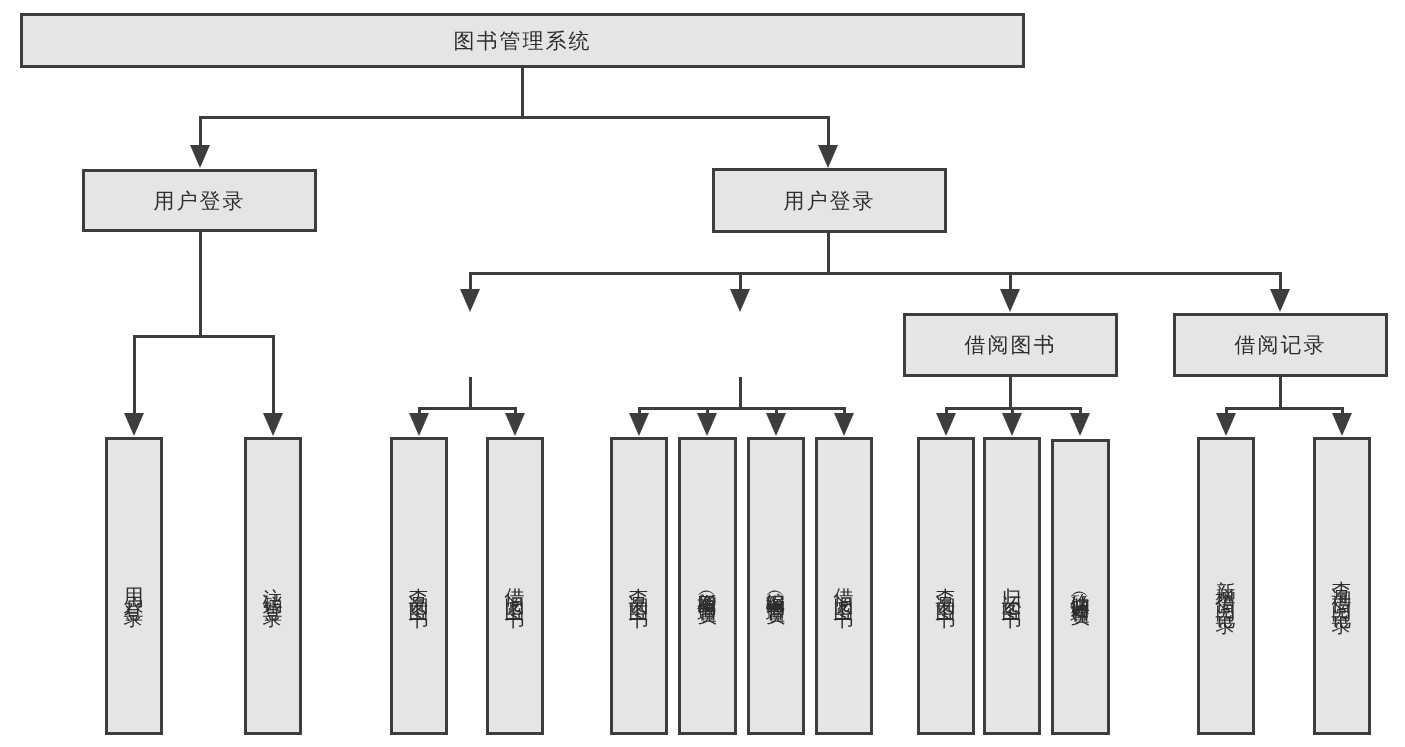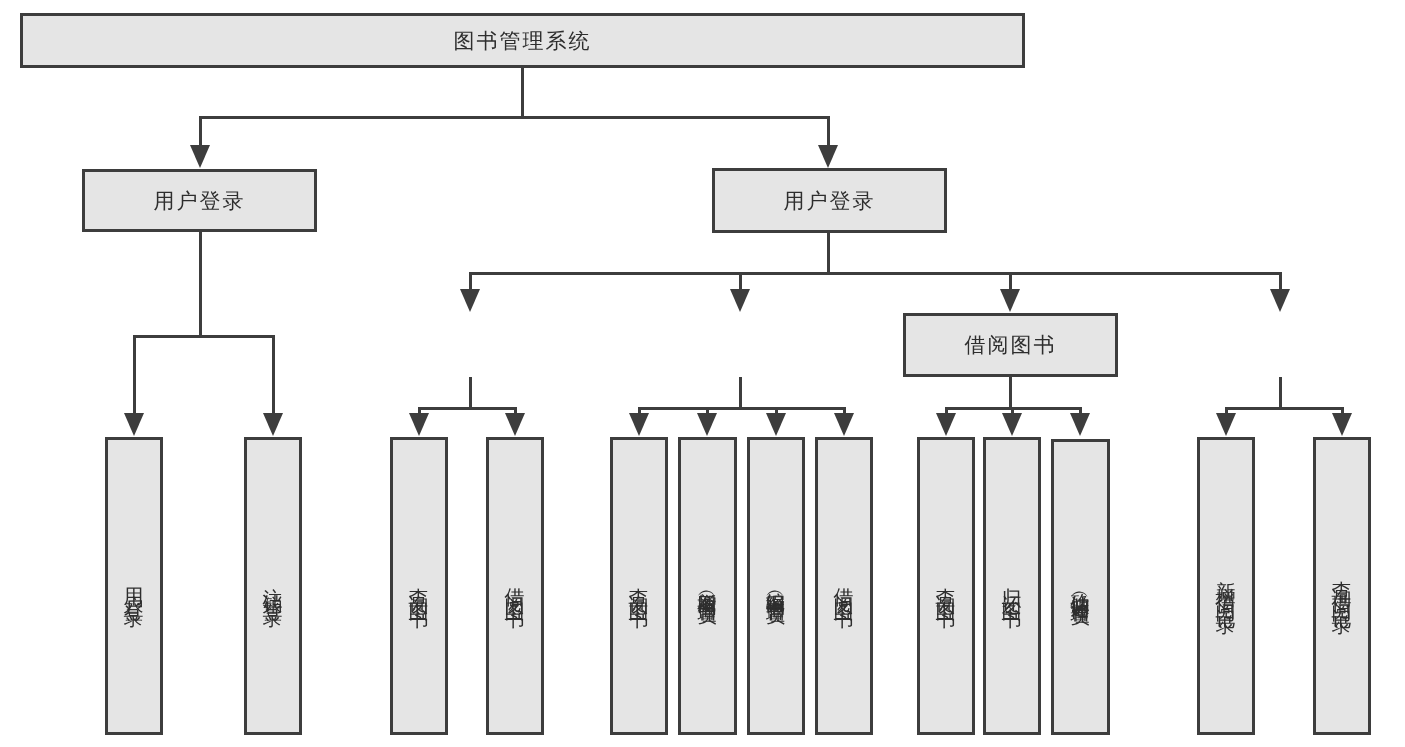--- a/index.html
+++ b/index.html
@@ -66,20 +66,21 @@
       <polygon points="1342,436 1332,413 1352,413"></polygon>
     </g>
   </svg>
 
   <div class="box" style="left: 20px; top: 13px; width: 1005px; height: 55px; border-color: rgb(61, 61, 61); color: rgb(46, 46, 46);">图书管理系统</div>
 
   <div class="box" style="left: 82px; top: 169px; width: 235px; height: 63px; border-color: rgb(61, 61, 61); color: rgb(46, 46, 46);">用户登录</div>
   <div class="box" style="left: 712px; top: 168px; width: 235px; height: 65px; border-color: rgb(61, 61, 61); color: rgb(46, 46, 46);">用户登录</div>
 
   <div class="box" style="left: 903px; top: 313px; width: 215px; height: 64px; border-color: rgb(61, 61, 61); color: rgb(46, 46, 46);">借阅图书</div>
+  <div class="box" style="left: 1173px; top: 313px; width: 215px; height: 64px; border-color: rgb(61, 61, 61); color: rgb(46, 46, 46);">借阅记录</div>
 
   <div class="box leaf" style="left: 105px; top: 437px; width: 58px; height: 298px; border-color: rgb(61, 61, 61); color: rgb(46, 46, 46);">用户登录</div>
   <div class="box leaf" style="left: 244px; top: 437px; width: 58px; height: 298px; border-color: rgb(61, 61, 61); color: rgb(46, 46, 46);">注销登录</div>
 
   <div class="box leaf" style="left: 390px; top: 437px; width: 58px; height: 298px; border-color: rgb(61, 61, 61); color: rgb(46, 46, 46);">查询图书</div>
   <div class="box leaf" style="left: 486px; top: 437px; width: 58px; height: 298px; border-color: rgb(61, 61, 61); color: rgb(46, 46, 46);">借阅图书</div>
 
   <div class="box leaf" style="left: 610px; top: 437px; width: 58px; height: 298px; border-color: rgb(61, 61, 61); color: rgb(46, 46, 46);">查询图书</div>
   <div class="box leaf long" style="left: 678px; top: 437px; width: 59px; height: 298px; border-color: rgb(61, 61, 61); color: rgb(46, 46, 46);">新增图书（管理员）</div>
   <div class="box leaf long" style="left: 747px; top: 437px; width: 58px; height: 298px; border-color: rgb(61, 61, 61); color: rgb(46, 46, 46);">编辑图书（管理员）</div>

